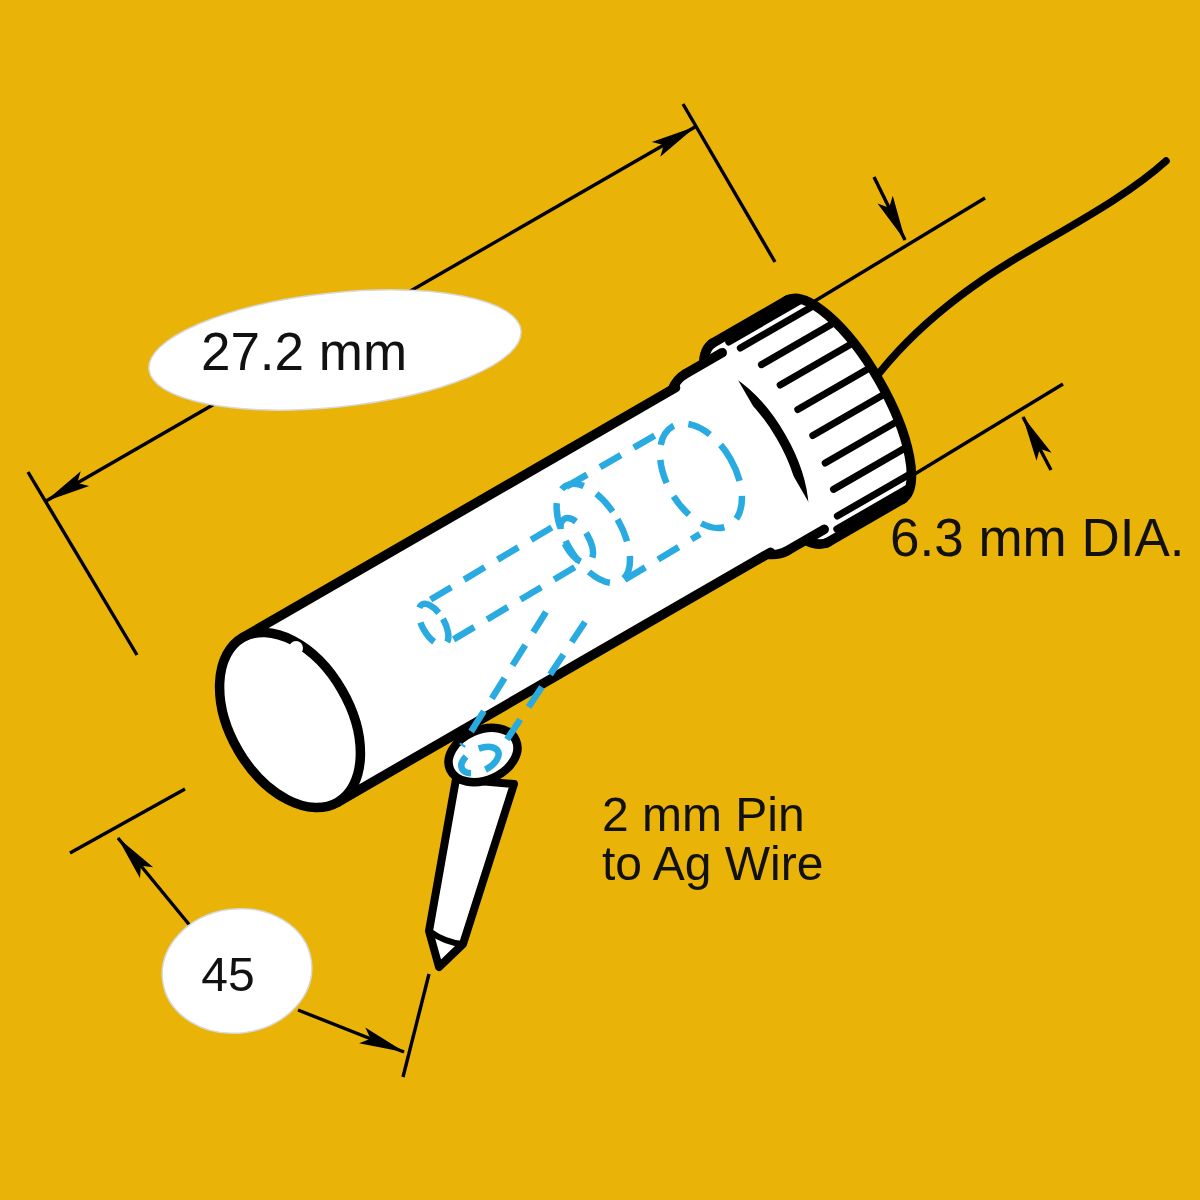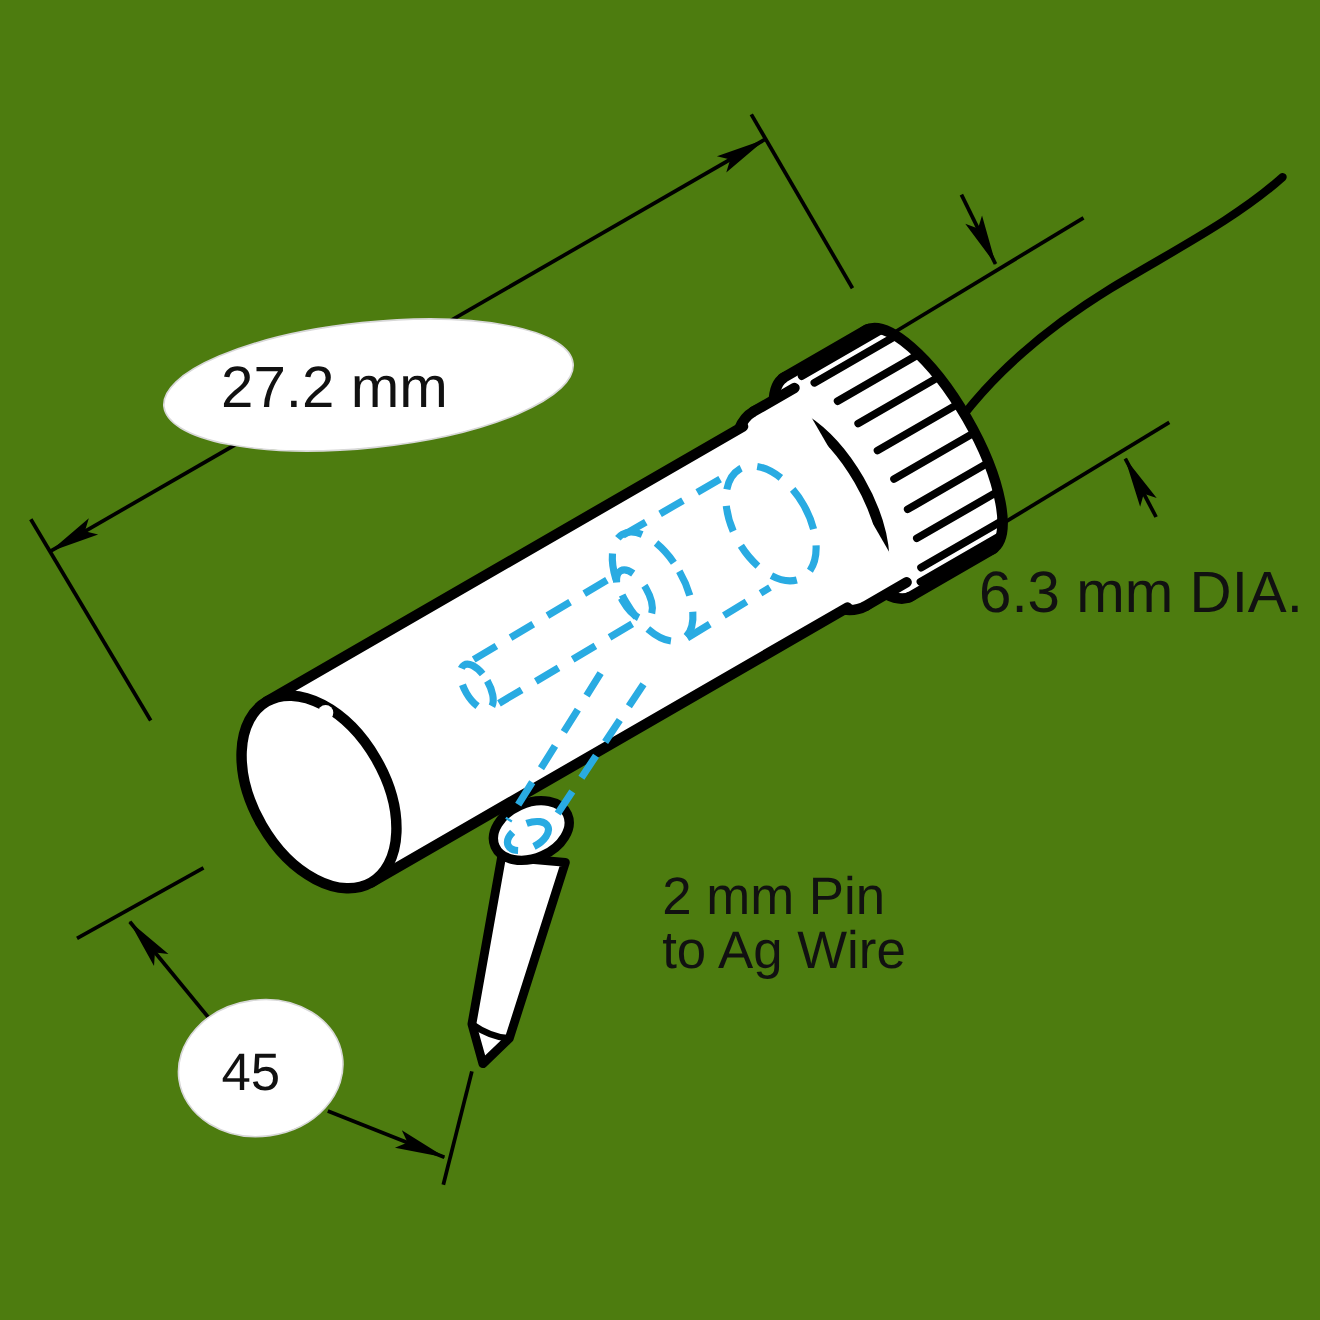--- a/index.html
+++ b/index.html
@@ -1,16 +1,16 @@
 <!DOCTYPE html>
 <html><head>
 <meta charset="utf-8">
 <style>
   html, body { margin: 0; padding: 0; background: #ffffff; }
-  .stage { position: relative; width: 1200px; height: 1200px; background: #4d7c0f; overflow: hidden; }
+  .stage { position: relative; width: 1200px; height: 1200px; background: #eab308; overflow: hidden; }
   svg { display: block; }
   .lbl {
     font-family: "Liberation Sans", "DejaVu Sans", sans-serif;
     fill: #111111;
   }
   .lbl-lg { font-size: 53px; }
   .lbl-md { font-size: 48px; }
   .whitefill { fill: #ffffff; }
   .nofill { fill: none; }
 </style>

